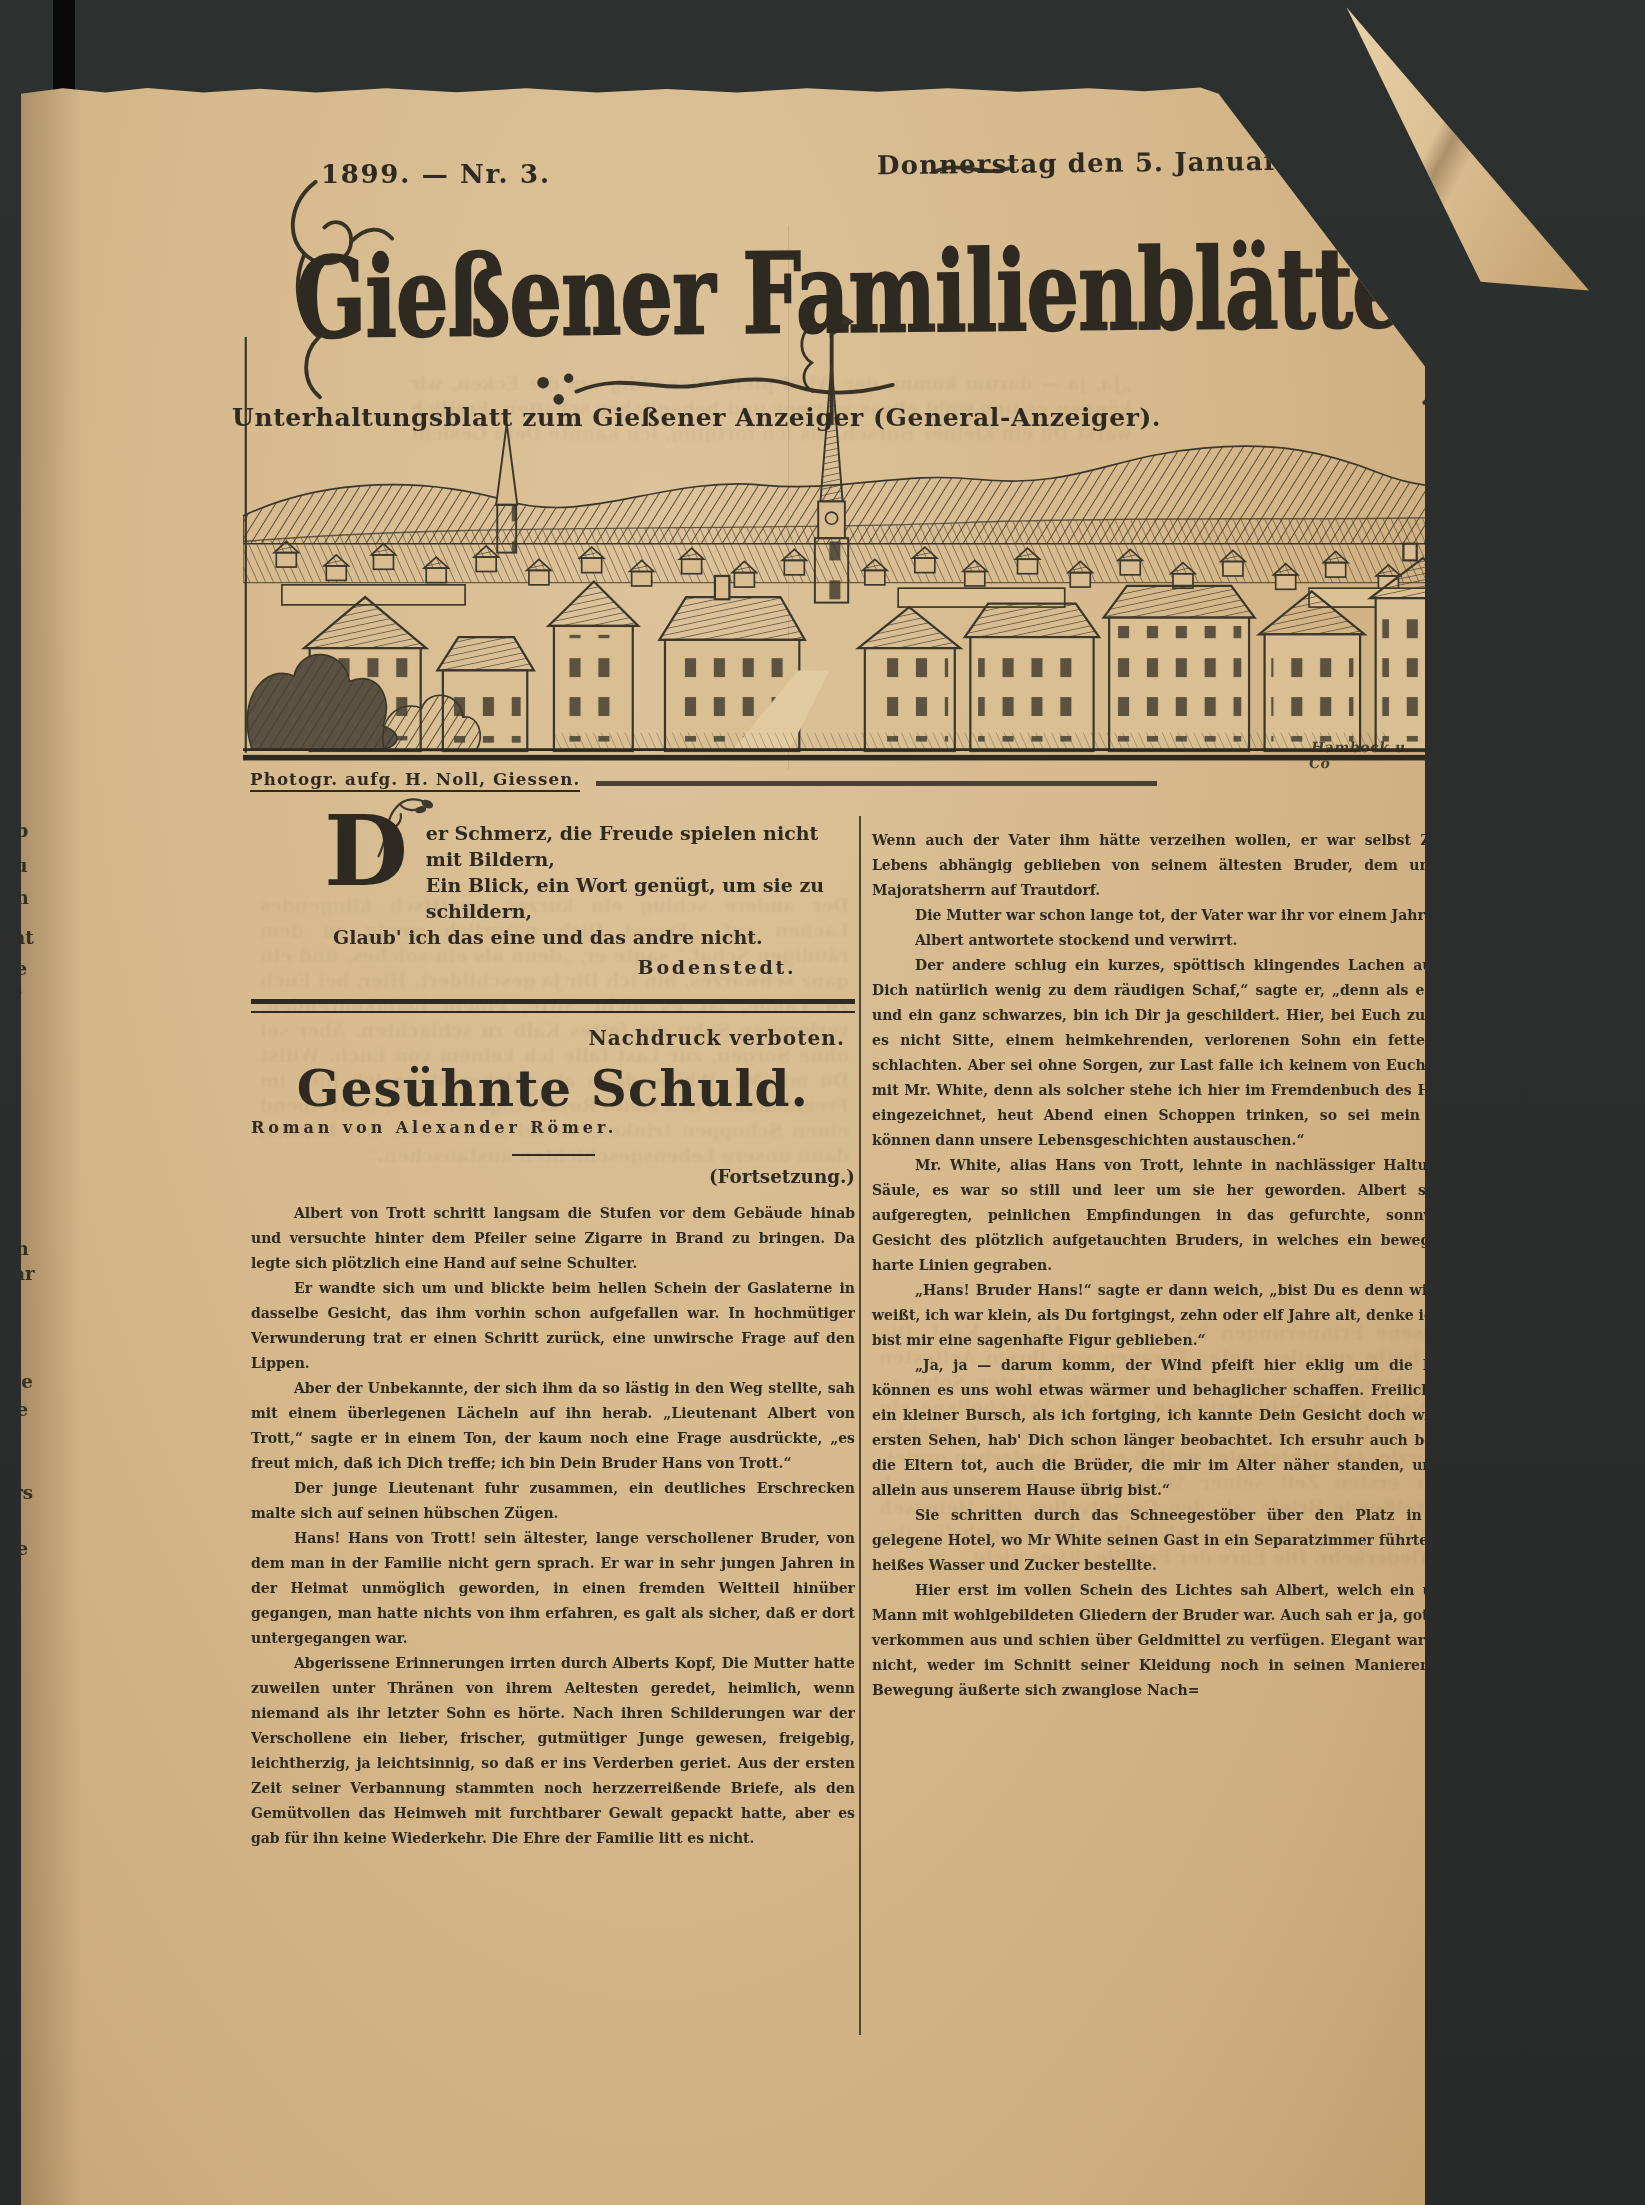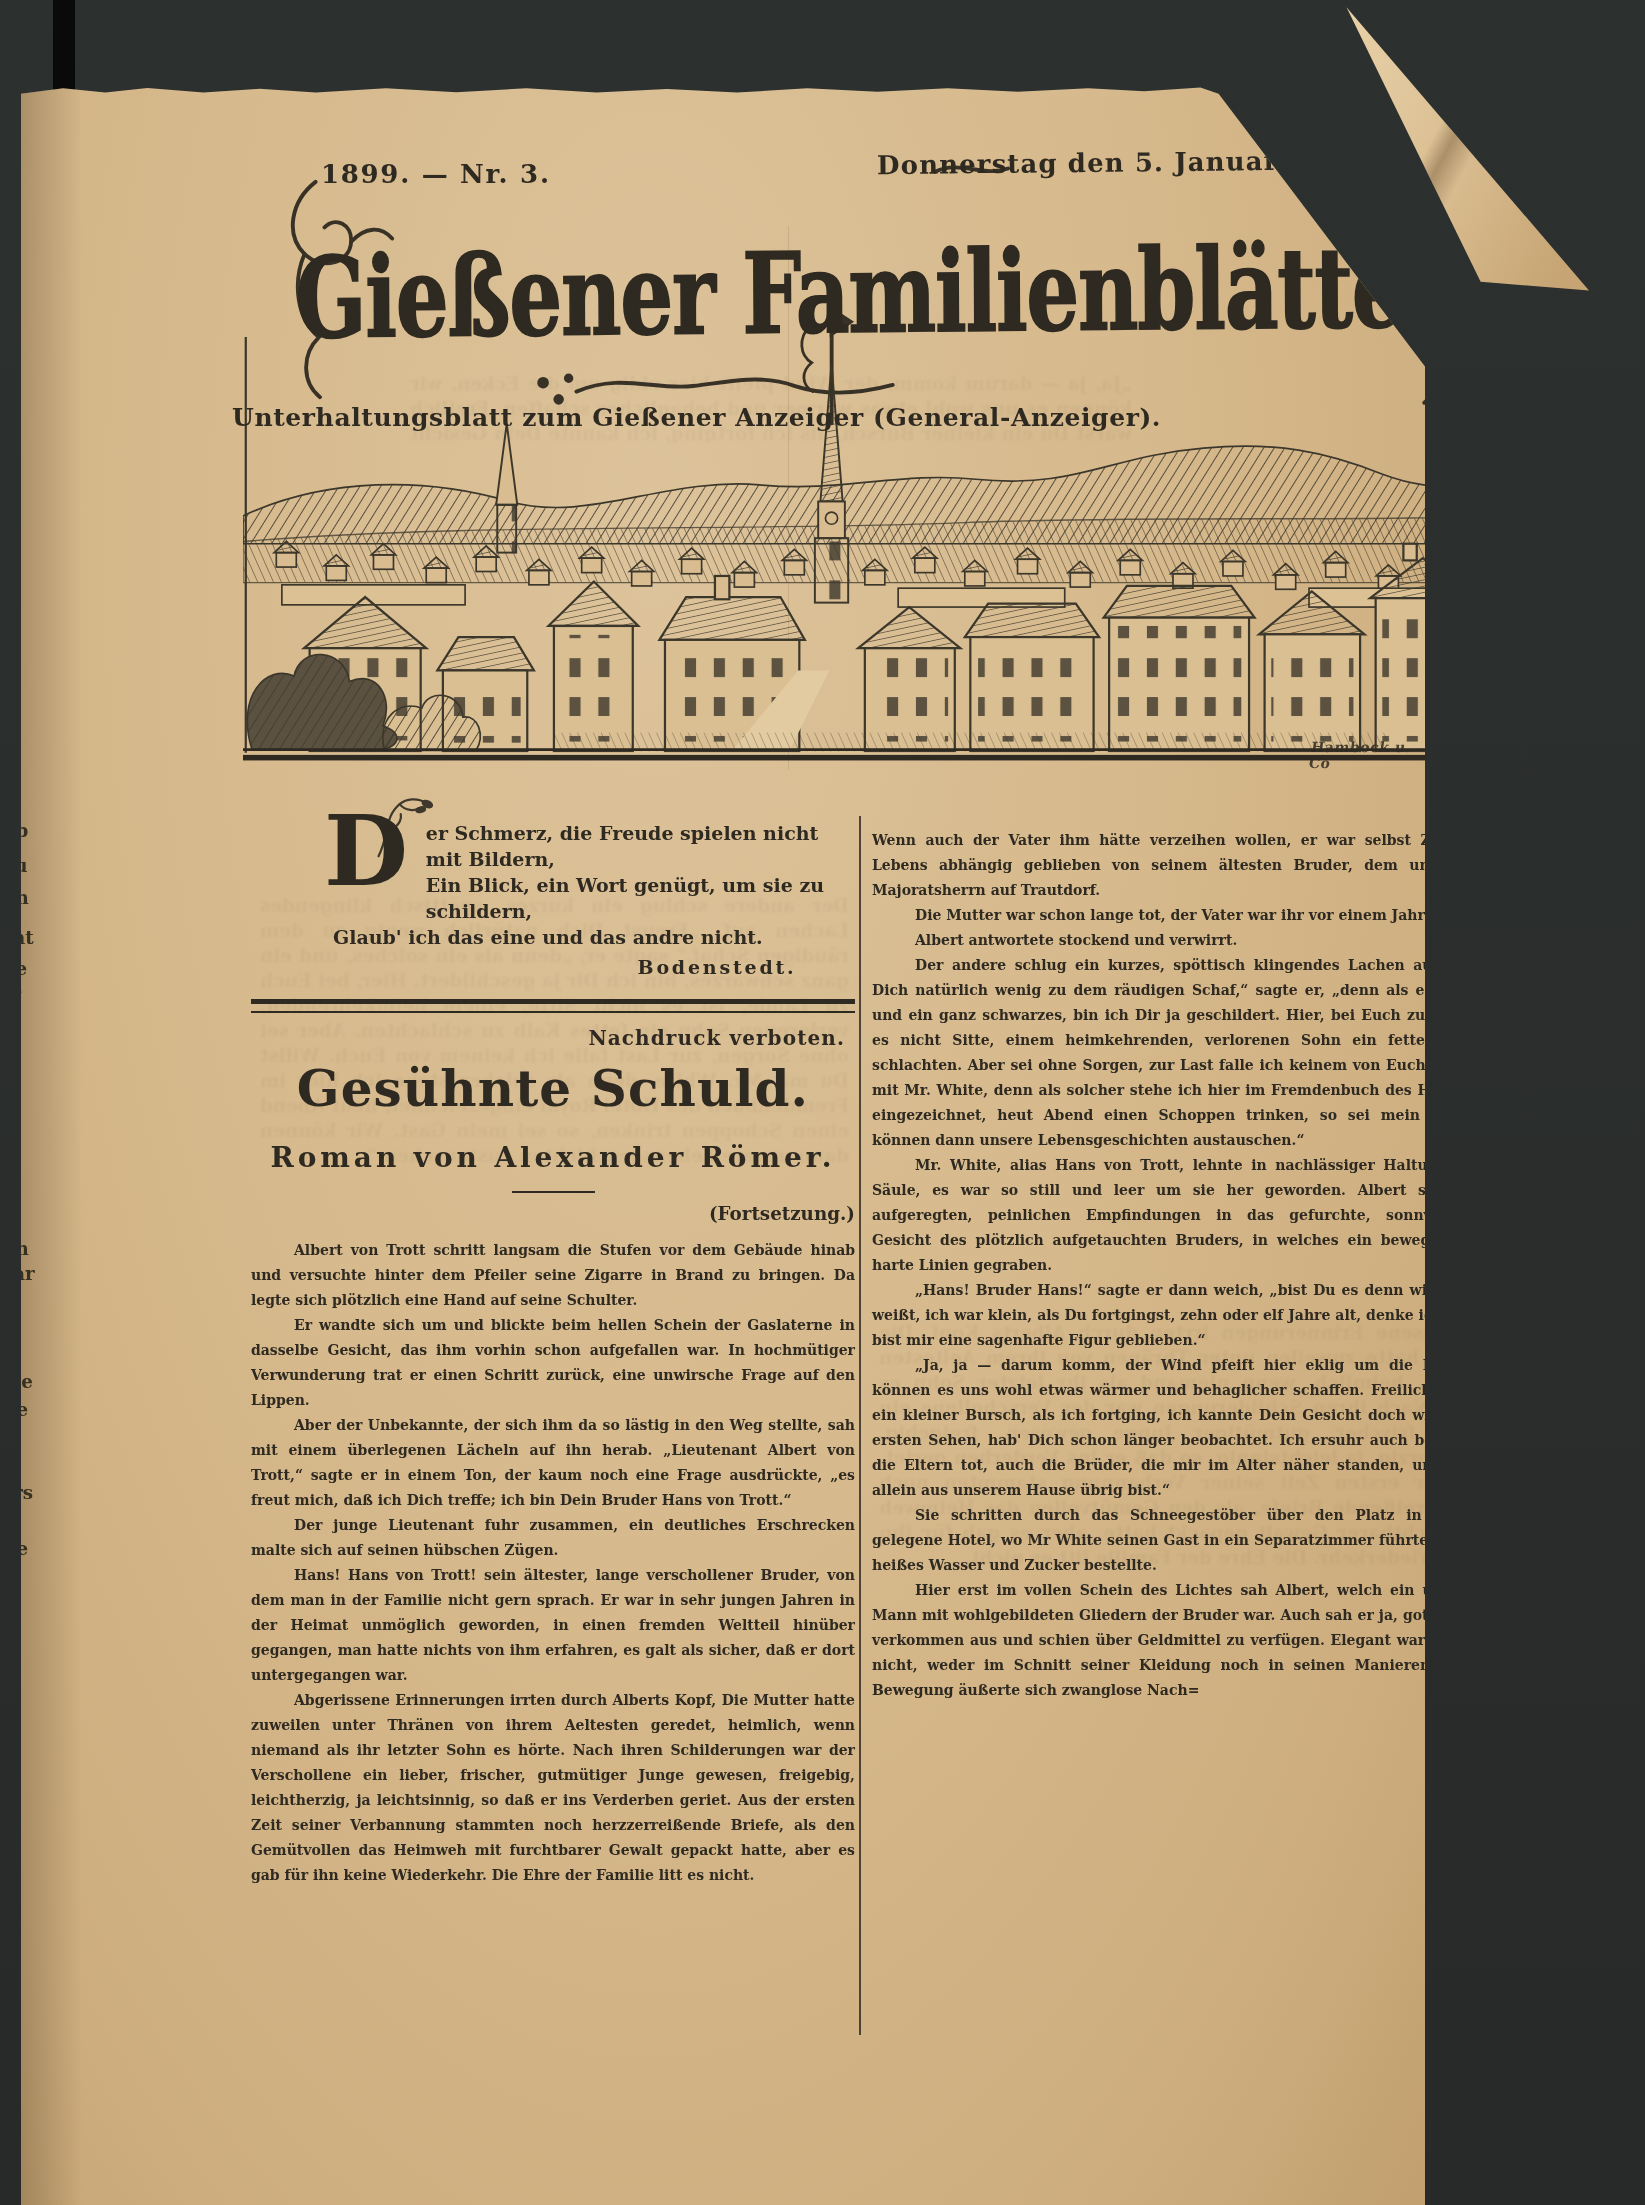--- a/index.html
+++ b/index.html
@@ -41,21 +41,21 @@
   .body p{font-size:14px;line-height:25px;font-weight:bold;text-align:justify;text-indent:43px;margin:0;}
   .body p.noindent{text-indent:0;}
   .epigraph{margin:5.6px 0 0 82px;width:494px;font-size:19px;line-height:26px;font-weight:bold;}
   .initial-wrap{float:left;width:94px;height:103px;margin:-14.4px 7.8px 0 -9px;position:relative;}
   .initial{font-size:97px;line-height:92px;font-weight:bold;}
   .vine{position:absolute;left:49px;top:-10px;}
   .attribution{text-align:right;margin:4.4px 30.5px 0 0;font-size:19px;font-weight:bold;letter-spacing:2.8px;}
   .rule-double{margin-top:19px;height:6.7px;border-top:5.6px solid #2f2a21;border-bottom:2.2px solid #2f2a21;}
   .notice{margin-top:13.3px;text-align:right;padding-right:10px;font-size:20px;font-weight:bold;letter-spacing:1.1px;}
   .story-title{margin-top:9px;text-align:center;font-size:50px;font-weight:bold;letter-spacing:1.1px;}
-  .story-byline{margin-top:23px;text-align:center;font-size:28px;font-weight:bold;letter-spacing:3.9px;}
+  .story-byline{margin-top:0;font-size:16px;font-weight:bold;letter-spacing:3.9px;}
   .rule-short{width:83px;border-top:2.8px solid #2f2a21;margin:16.7px auto 0;}
   .continuation{margin-top:10px;text-align:right;font-size:18.3px;font-weight:bold;}
   .body{margin-top:14.4px;}
   .ghost{position:absolute;opacity:.055;filter:blur(1.1px);transform:scaleX(-1);
         font-size:18.3px;line-height:25px;font-weight:bold;color:#4a3c1f;text-align:justify;pointer-events:none;}
   .frag{position:absolute;font-size:18.3px;font-weight:bold;color:#36301f;}
 </style>
 </head>
 <body>
 
@@ -204,20 +204,24 @@
         <path d="M16 742 C-14 644 44 588 92 610 C102 556 182 558 192 620 C242 598 272 650 252 700 C292 712 282 742 240 744 Z" fill="url(#hA)" opacity=".8"></path>
         <path d="M255 744 C240 686 282 652 322 668 C334 632 392 638 396 684 C424 680 436 716 420 744 Z" fill="url(#hA)" stroke="#3c372b" stroke-width="3"></path>
       </g>
 
       <rect x="0" y="740" width="2300" height="5" fill="#2f2a21"></rect>
       <rect x="0" y="752" width="2300" height="10" fill="#2f2a21"></rect>
     </svg>
 
     <div class="subtitle">Unterhaltungsblatt zum Gießener Anzeiger (General-Anzeiger).</div>
 
+    <div class="caption-row">
+      <span class="caption">Photogr. aufg. H. Noll, Giessen.</span>
+      <div class="caption-bar"></div>
+    </div>
     <div class="credit">Hambock u. Co</div>
 
     <div class="col-divider"></div>
 
     <div class="col col-left">
       <div class="epigraph">
         <div class="initial-wrap">
           <span class="initial">D</span>
           <svg class="vine" width="61" height="67" viewBox="0 0 110 120">
             <g fill="none" stroke="#2f2a21" stroke-width="4" stroke-linecap="round" opacity=".9">

